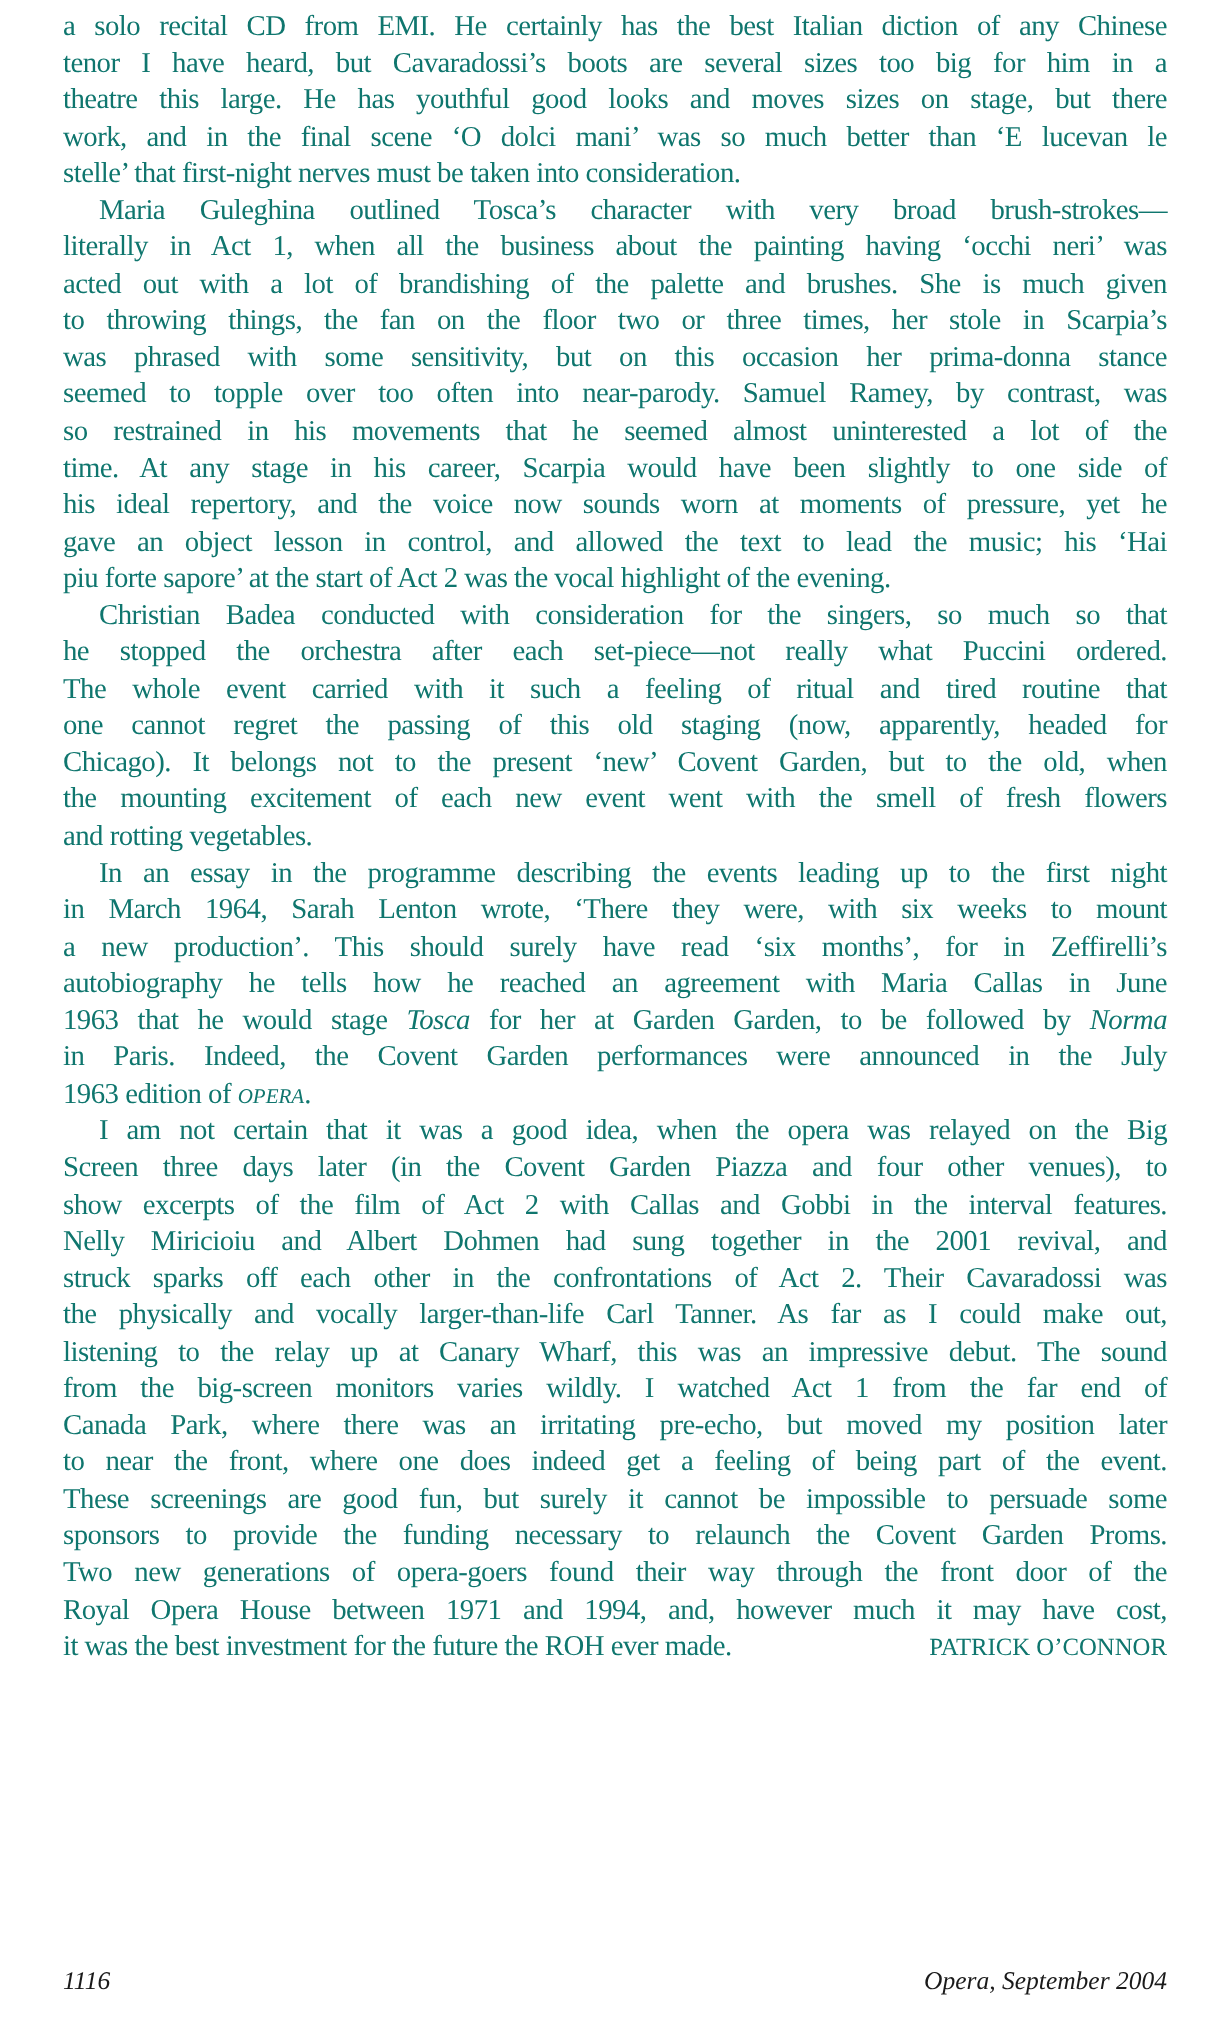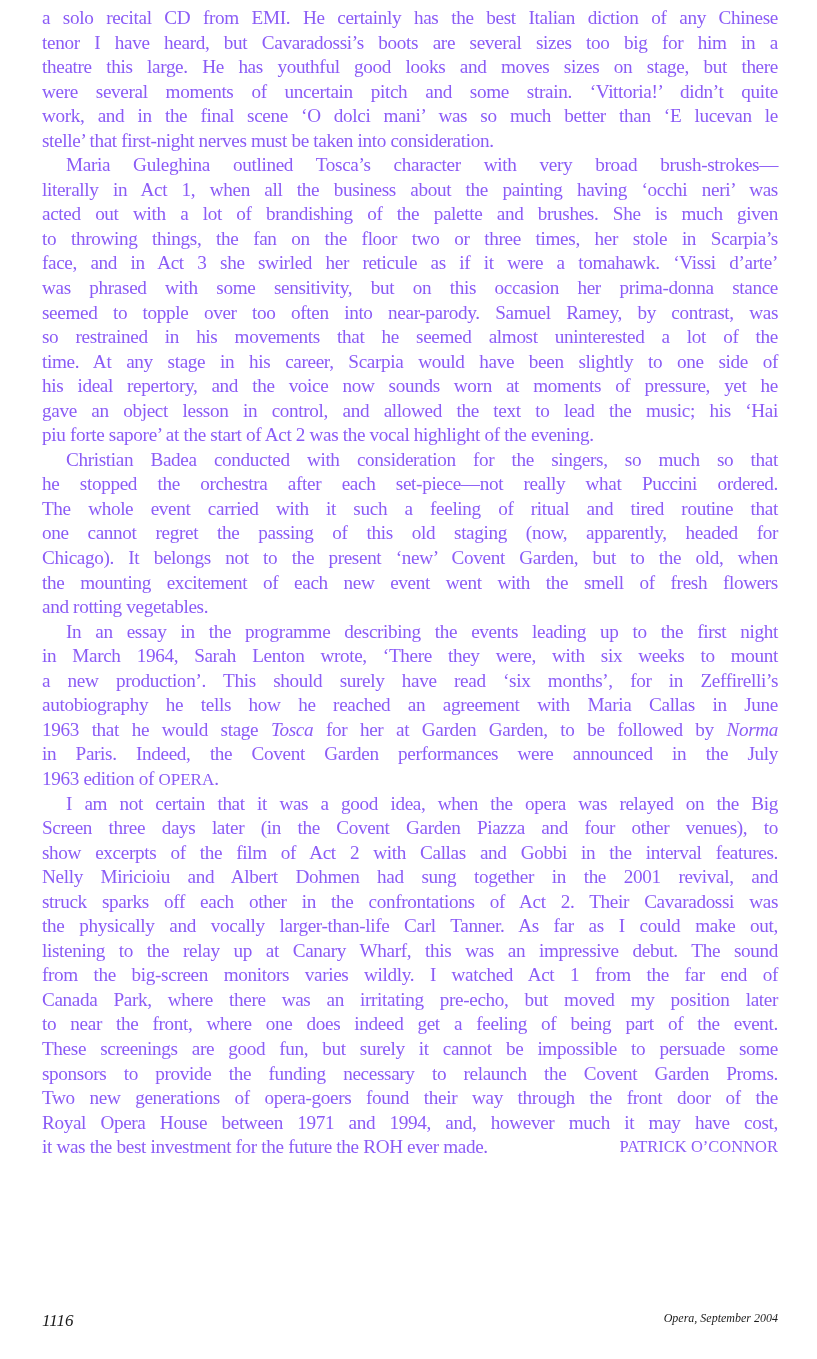--- a/index.html
+++ b/index.html
@@ -1,55 +1,53 @@
 <!DOCTYPE html>
 <html><head>
 <meta charset="utf-8">
 <style>
   html, body { margin: 0; padding: 0; background: #ffffff; }
   body { width: 817px; height: 1359px; position: relative; overflow: hidden; }
   .page {
     position: absolute; left: 42px; top: 6px; width: 736px;
     font-family: "Liberation Serif", "DejaVu Serif", serif;
-    font-size: 19.2px; line-height: 24.55px; color: #8b5cf6;
+    font-size: 19.2px; line-height: 24.55px; color: #0f766e;
     letter-spacing: -0.35px;
   }
   .line { display: block; text-align: justify; text-align-last: justify; white-space: nowrap; height: 24.55px; }
   .line.last { text-align-last: left; }
   .indent { padding-left: 24px; }
-  .sc { font-variant: small-caps; letter-spacing: 0; font-size: 17px; }
+  .sc { font-variant: small-caps; letter-spacing: 0; font-size: 14px; font-style: italic; }
   .byline { font-variant: small-caps; font-size: 16.5px; letter-spacing: 0; float: right; }
   em { font-style: italic; }
   .footer {
     position: absolute; left: 42px; top: 1311px; width: 736px;
     font-family: "Liberation Serif", "DejaVu Serif", serif; font-size: 17px; color: #1a1a1a;
   }
   .footer .num { position: absolute; left: 0; top: 0; font-style: italic; }
-  .footer .src { position: absolute; right: 0; top: 0; font-style: italic; font-size: 12px; }
+  .footer .src { position: absolute; right: 0; top: 0; font-style: italic; font-size: 17px; }
 </style>
 </head>
 <body>
 
 <div class="page">
 
   <div>
     <span class="line">a solo recital CD from EMI. He certainly has the best Italian diction of any Chinese</span>
     <span class="line">tenor I have heard, but Cavaradossi’s boots are several sizes too big for him in a</span>
     <span class="line">theatre this large. He has youthful good looks and moves sizes on stage, but there</span>
-    <span class="line">were several moments of uncertain pitch and some strain. ‘Vittoria!’ didn’t quite</span>
     <span class="line">work, and in the final scene ‘O dolci mani’ was so much better than ‘E lucevan le</span>
     <span class="line last">stelle’ that first-night nerves must be taken into consideration.</span>
   </div>
 
   <div>
     <span class="line indent">Maria Guleghina outlined Tosca’s character with very broad brush-strokes—</span>
     <span class="line">literally in Act 1, when all the business about the painting having ‘occhi neri’ was</span>
     <span class="line">acted out with a lot of brandishing of the palette and brushes. She is much given</span>
     <span class="line">to throwing things, the fan on the floor two or three times, her stole in Scarpia’s</span>
-    <span class="line">face, and in Act 3 she swirled her reticule as if it were a tomahawk. ‘Vissi d’arte’</span>
     <span class="line">was phrased with some sensitivity, but on this occasion her prima-donna stance</span>
     <span class="line">seemed to topple over too often into near-parody. Samuel Ramey, by contrast, was</span>
     <span class="line">so restrained in his movements that he seemed almost uninterested a lot of the</span>
     <span class="line">time. At any stage in his career, Scarpia would have been slightly to one side of</span>
     <span class="line">his ideal repertory, and the voice now sounds worn at moments of pressure, yet he</span>
     <span class="line">gave an object lesson in control, and allowed the text to lead the music; his ‘Hai</span>
     <span class="line last">piu forte sapore’ at the start of Act 2 was the vocal highlight of the evening.</span>
   </div>
 
   <div>

